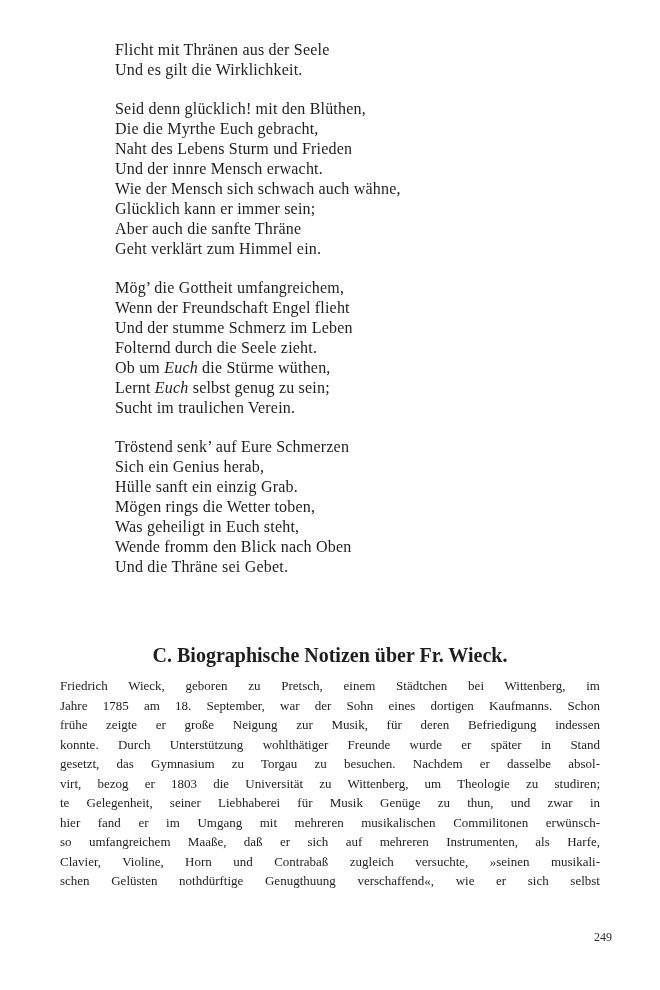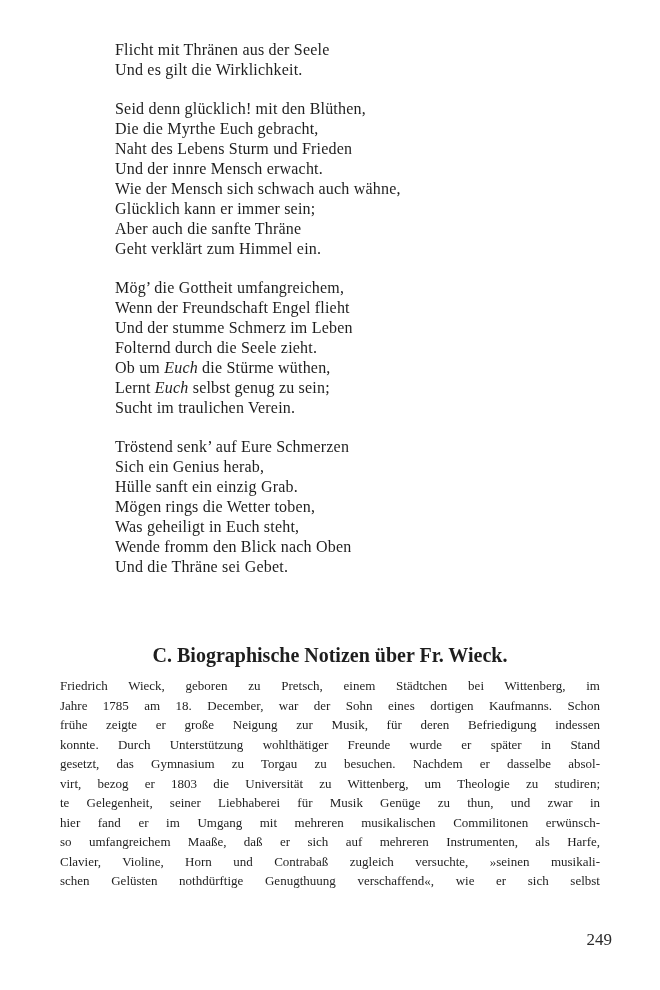--- a/index.html
+++ b/index.html
@@ -58,21 +58,21 @@
   }
   .body-line {
     text-align: justify;
     text-align-last: justify;
     -moz-text-align-last: justify;
   }
   .pageno {
     position: absolute;
     top: 930px;
     right: 48px;
-    font-size: 17px;
+    font-size: 12px;
     color: #2a2a2a;
   }
 </style>
 </head>
 <body>
 
 <div class="page">
   <div class="poem">
       <div class="stanza">
         <div class="poem-line">Flicht mit Thränen aus der Seele</div>
@@ -103,21 +103,21 @@
         <div class="poem-line">Hülle sanft ein einzig Grab.</div>
         <div class="poem-line">Mögen rings die Wetter toben,</div>
         <div class="poem-line">Was geheiligt in Euch steht,</div>
         <div class="poem-line">Wende fromm den Blick nach Oben</div>
         <div class="poem-line">Und die Thräne sei Gebet.</div>
       </div>
     </div>
   <h3 class="heading">C. Biographische Notizen über Fr. Wieck.</h3>
   <div class="body-par">
       <div class="body-line">Friedrich Wieck, geboren zu Pretsch, einem Städtchen bei Wittenberg, im</div>
-      <div class="body-line">Jahre 1785 am 18. December, war der Sohn eines dortigen Kaufmanns. Schon</div>
+      <div class="body-line">Jahre 1785 am 18. September, war der Sohn eines dortigen Kaufmanns. Schon</div>
       <div class="body-line">frühe zeigte er große Neigung zur Musik, für deren Befriedigung indessen</div>
       <div class="body-line">konnte. Durch Unterstützung wohlthätiger Freunde wurde er später in Stand</div>
       <div class="body-line">gesetzt, das Gymnasium zu Torgau zu besuchen. Nachdem er dasselbe absol-</div>
       <div class="body-line">virt, bezog er 1803 die Universität zu Wittenberg, um Theologie zu studiren;</div>
       <div class="body-line">te Gelegenheit, seiner Liebhaberei für Musik Genüge zu thun, und zwar in</div>
       <div class="body-line">hier fand er im Umgang mit mehreren musikalischen Commilitonen erwünsch-</div>
       <div class="body-line">so umfangreichem Maaße, daß er sich auf mehreren Instrumenten, als Harfe,</div>
       <div class="body-line">Clavier, Violine, Horn und Contrabaß zugleich versuchte, »seinen musikali-</div>
       <div class="body-line">schen Gelüsten nothdürftige Genugthuung verschaffend«, wie er sich selbst</div>
     </div>

